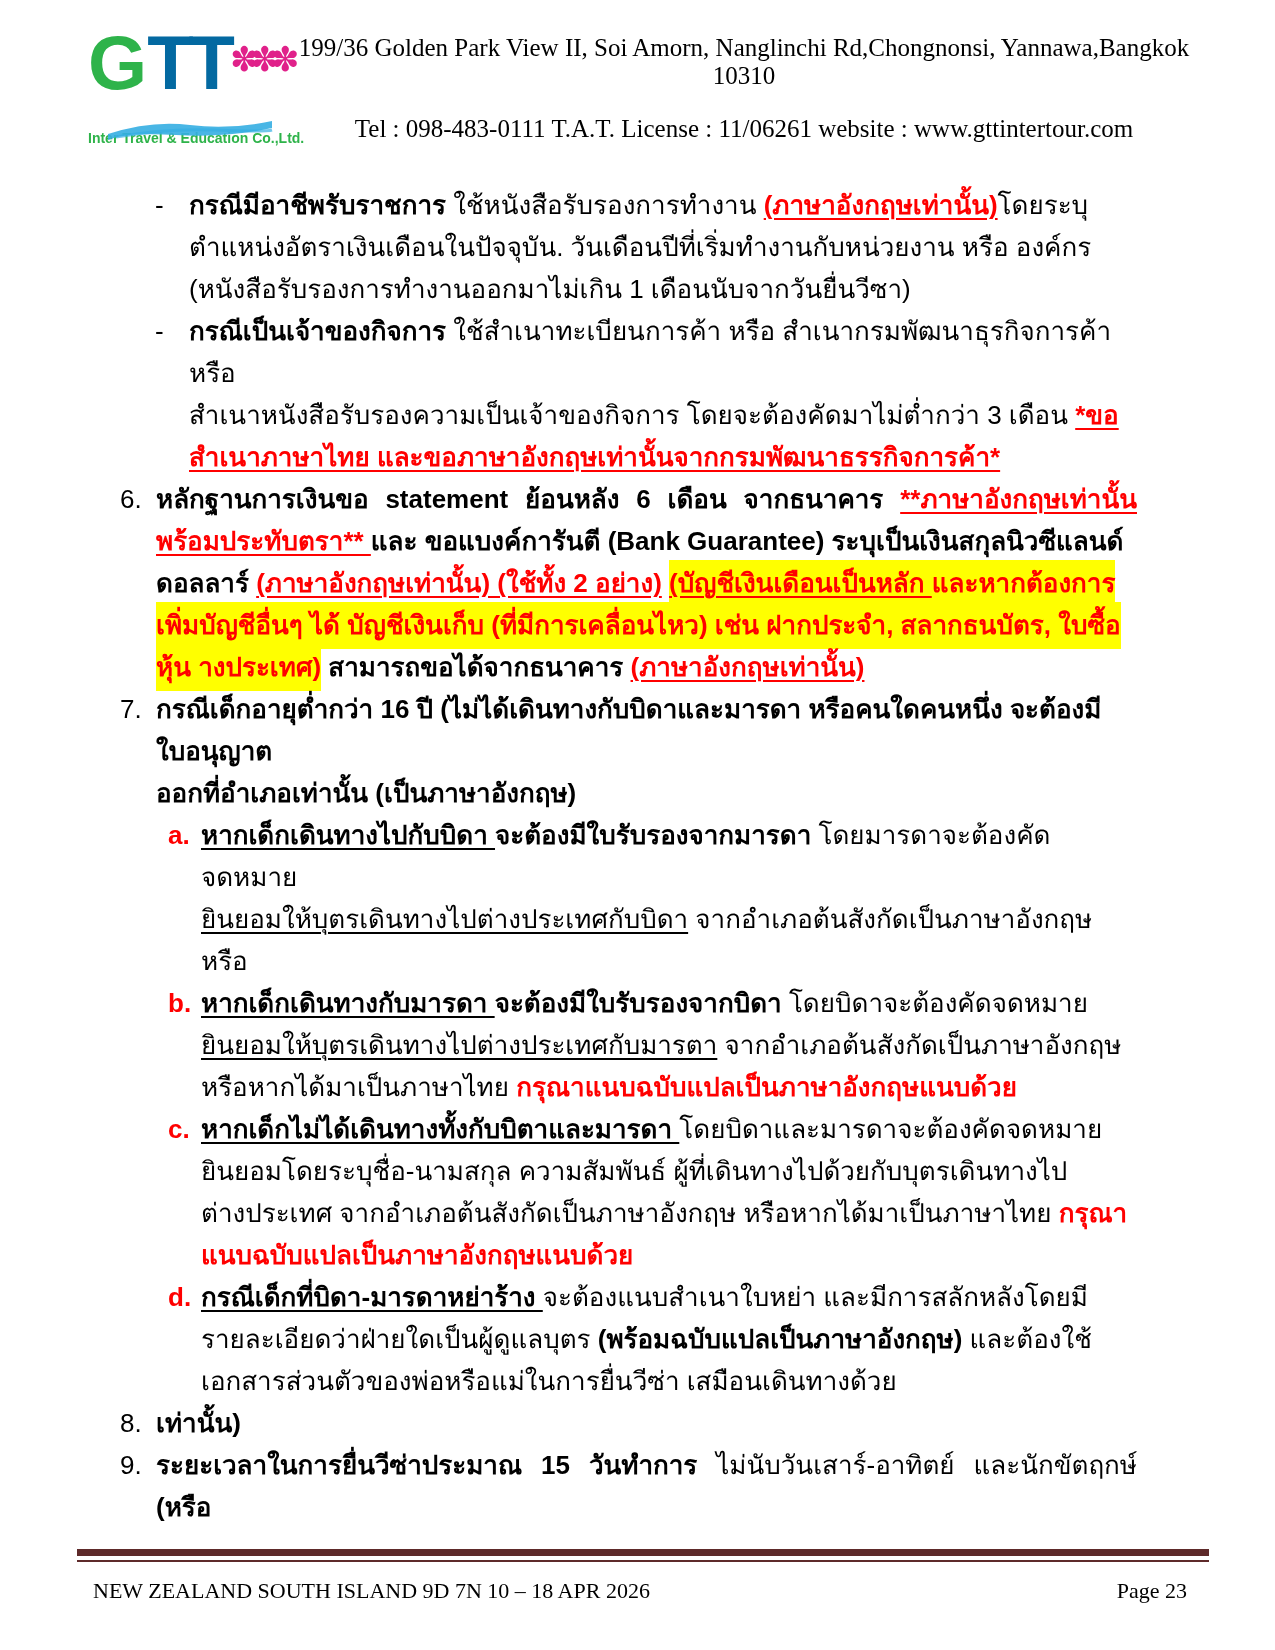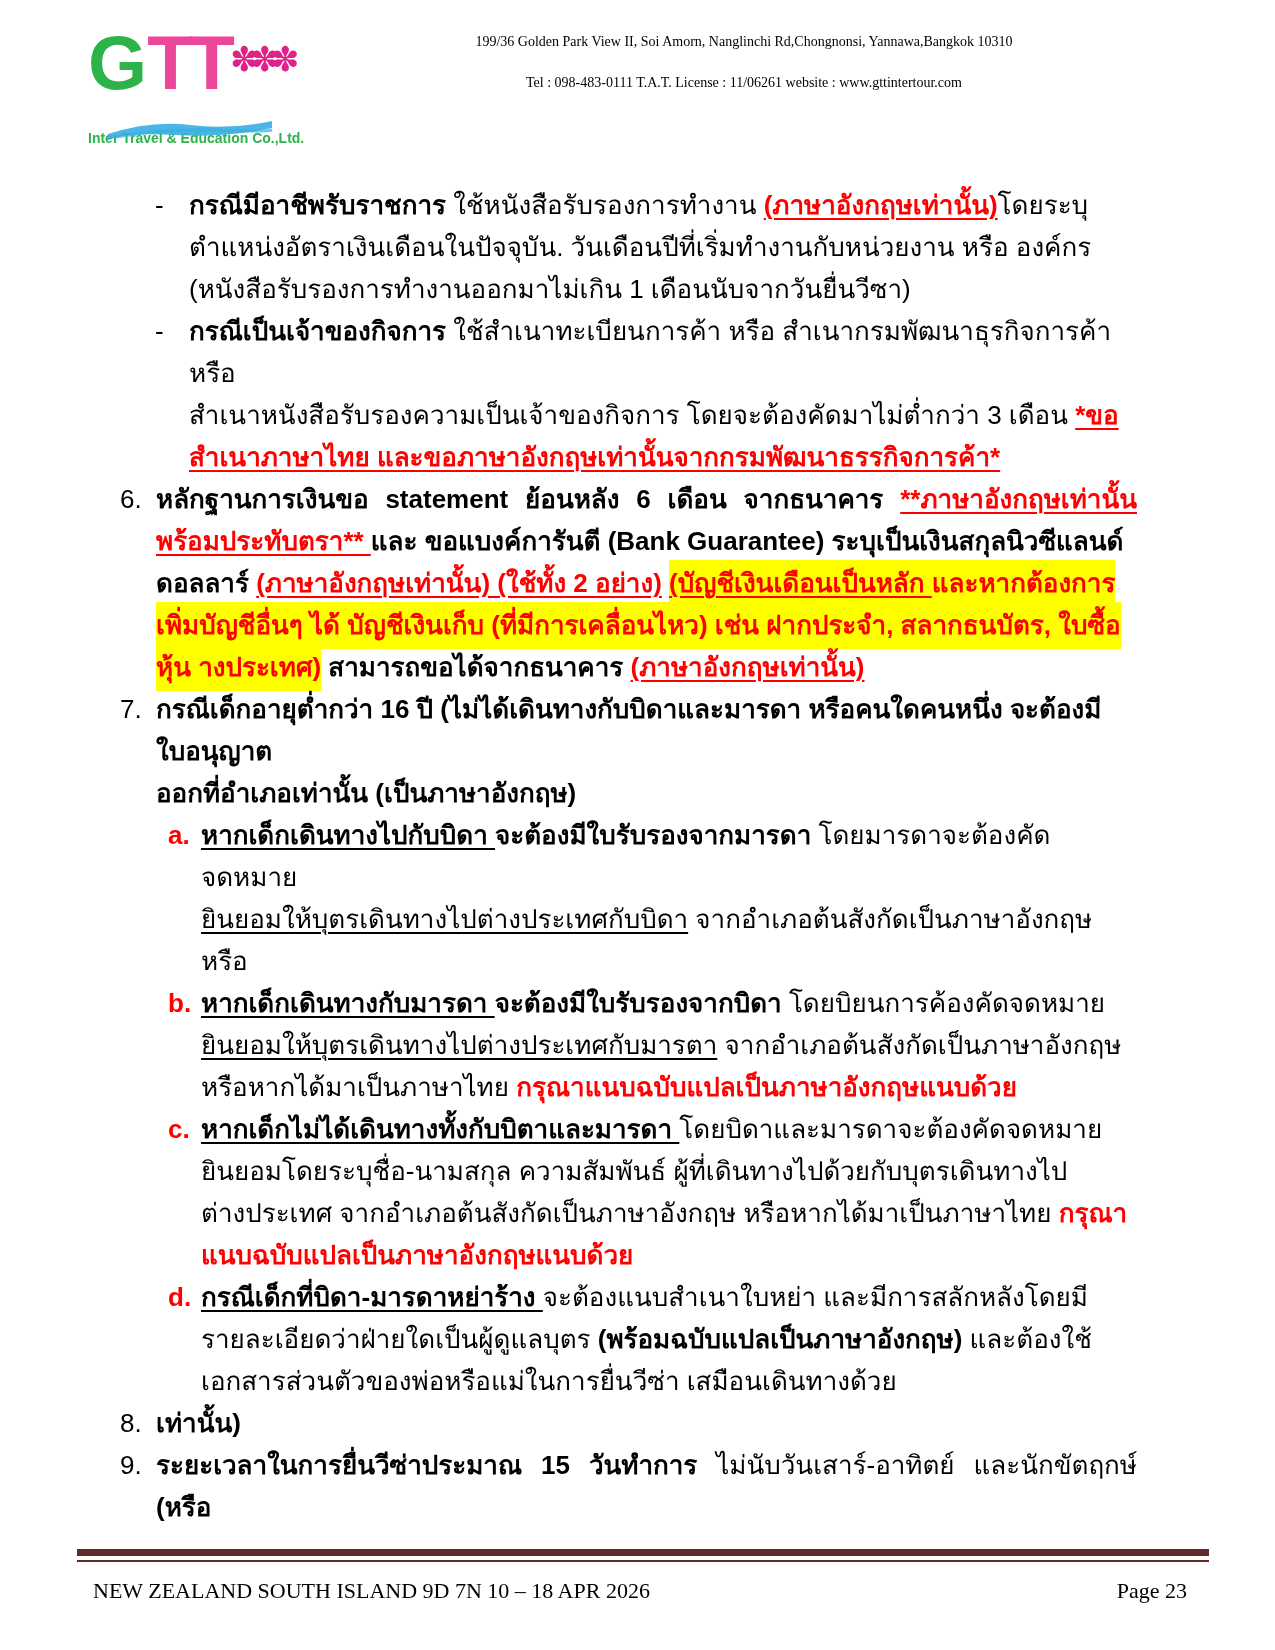--- a/index.html
+++ b/index.html
@@ -5,25 +5,25 @@
   html,body{margin:0;padding:0;background:#888;}
   .page{
     position:relative;width:1275px;height:1650px;margin:0 auto;background:#ffffff;
     font-family:"Liberation Sans","DejaVu Sans",sans-serif;color:#000;overflow:hidden;
   }
   
   .header{display:flex;align-items:flex-start;padding:26px 70px 0 88px;}
   .logo{width:195px;position:relative;flex:0 0 auto;height:130px;}
   .logo-row{font-weight:700;font-size:76px;line-height:66px;white-space:nowrap;}
   .logo-g{color:#2eb34a;}
-  .logo-tt{color:#ec4899;letter-spacing:-5px;margin-top:13px;}
+  .logo-tt{color:#0369a1;letter-spacing:-5px;margin-top:13px;}
   .logo-flowers{color:#e0218a;font-size:34px;letter-spacing:-8px;vertical-align:18px;}
   .logo-wave{position:absolute;left:18px;top:92px;}
   .logo-sub{color:#2eb34a;font-size:14px;font-weight:700;margin-top:34px;white-space:nowrap;}
-  .head-text{flex:1;text-align:center;font-family:"Liberation Serif","DejaVu Serif",serif;font-size:14px;color:#000;}
+  .head-text{flex:1;text-align:center;font-family:"Liberation Serif","DejaVu Serif",serif;font-size:25px;color:#000;}
   .head-line1{margin-top:8px;}
   .head-line2{margin-top:25px;}
   
   .doc-body{margin:28px 138px 0 95px;font-size:26px;line-height:42px;}
   .item{display:flex;align-items:flex-start;}
   .item .marker{flex:0 0 auto;}
   .item.number{padding-left:25px;}
   .item.number .marker{width:36px;}
   .item.dash{padding-left:60px;}
   .item.dash .marker{width:34px;}
@@ -102,21 +102,21 @@
       <div class="item letter">
         <div class="marker">a.</div>
         <div class="content">
           <div class="line"><span class="b u">หากเด็กเดินทางไปกับบิดา </span><span class="b">จะต้องมีใบรับรองจากมารดา </span><span>โดยมารดาจะต้องคัดจดหมาย</span></div>
           <div class="line"><span class="u">ยินยอมให้บุตรเดินทางไปต่างประเทศกับบิดา</span><span> จากอำเภอต้นสังกัดเป็นภาษาอังกฤษ หรือ</span></div>
         </div>
       </div>
       <div class="item letter">
         <div class="marker">b.</div>
         <div class="content">
-          <div class="line"><span class="b u">หากเด็กเดินทางกับมารดา </span><span class="b">จะต้องมีใบรับรองจากบิดา </span><span>โดยบิยนการค้องคัดจดหมาย</span></div>
+          <div class="line"><span class="b u">หากเด็กเดินทางกับมารดา </span><span class="b">จะต้องมีใบรับรองจากบิดา </span><span>โดยบิดาจะต้องคัดจดหมาย</span></div>
           <div class="line"><span class="u">ยินยอมให้บุตรเดินทางไปต่างประเทศกับมารตา</span><span> จากอำเภอต้นสังกัดเป็นภาษาอังกฤษ</span></div>
           <div class="line"><span>หรือหากได้มาเป็นภาษาไทย </span><span class="b r">กรุณาแนบฉบับแปลเป็นภาษาอังกฤษแนบด้วย</span></div>
         </div>
       </div>
       <div class="item letter">
         <div class="marker">c.</div>
         <div class="content">
           <div class="line"><span class="b u">หากเด็กไม่ได้เดินทางทั้งกับบิตาและมารดา </span><span>โดยบิดาและมารดาจะต้องคัดจดหมาย</span></div>
           <div class="line"><span>ยินยอมโดยระบุชื่อ-นามสกุล ความสัมพันธ์ ผู้ที่เดินทางไปด้วยกับบุตรเดินทางไป</span></div>
           <div class="line"><span>ต่างประเทศ จากอำเภอต้นสังกัดเป็นภาษาอังกฤษ หรือหากได้มาเป็นภาษาไทย </span><span class="b r">กรุณา</span></div>

